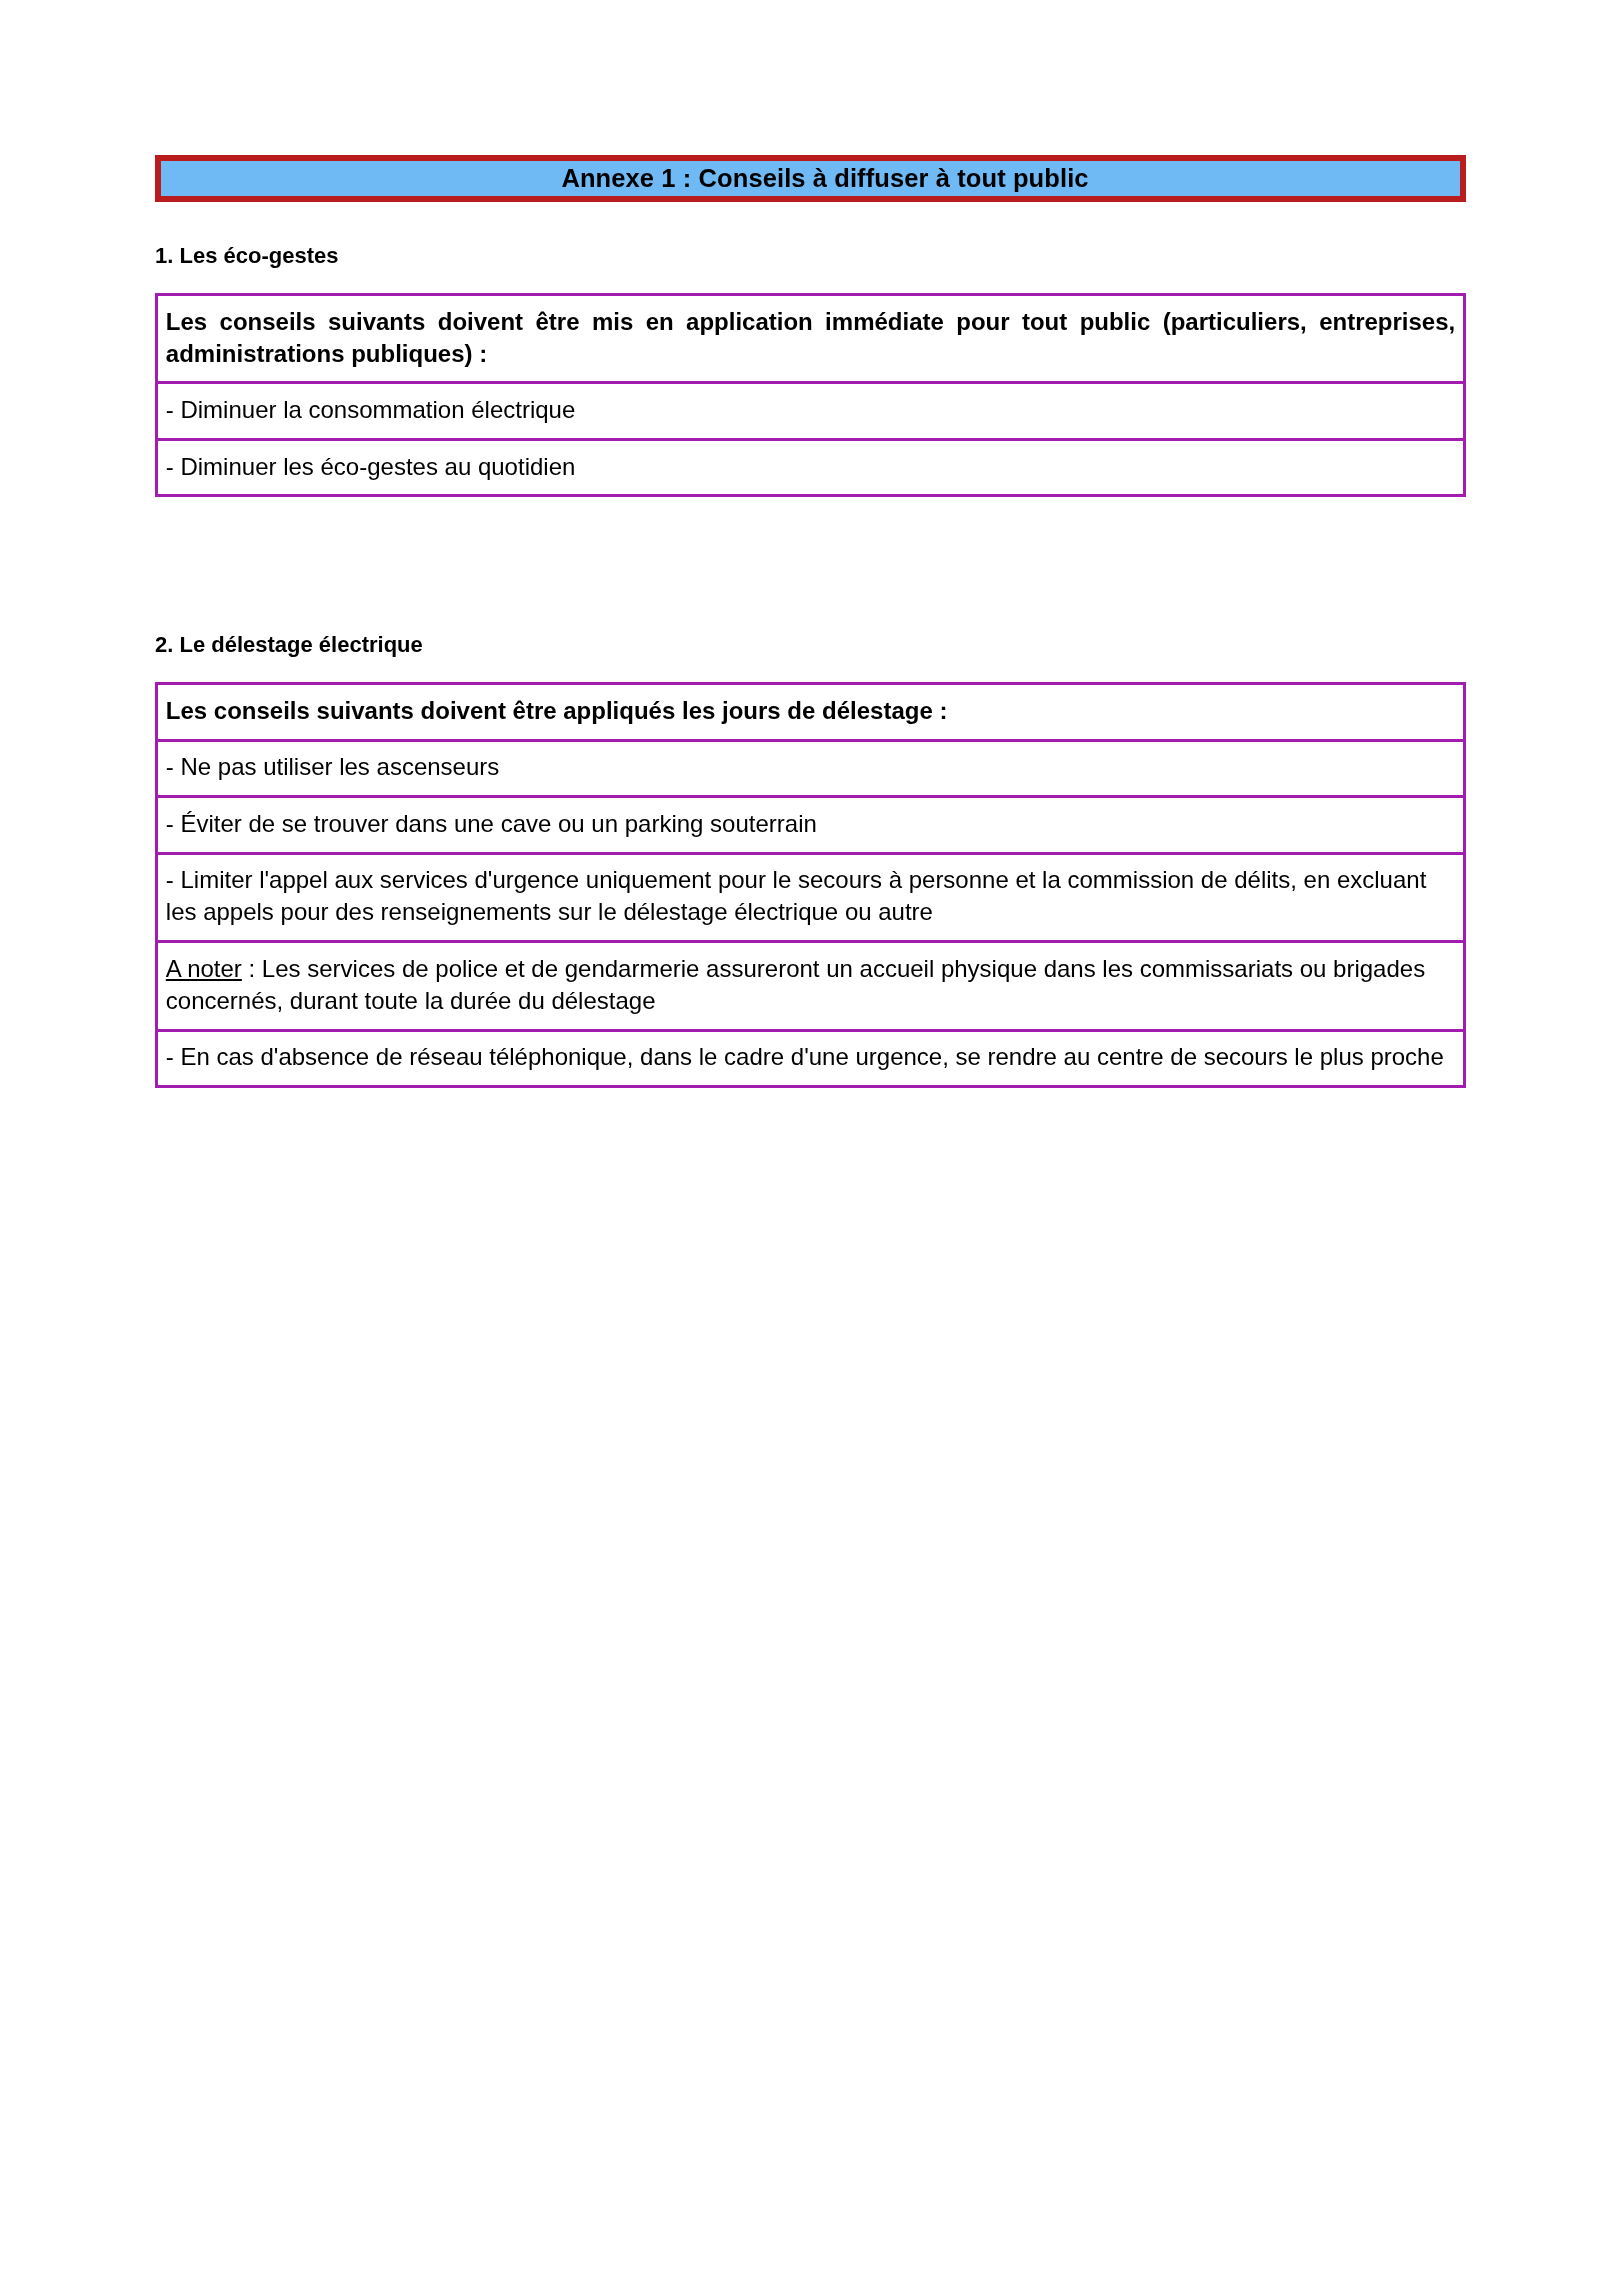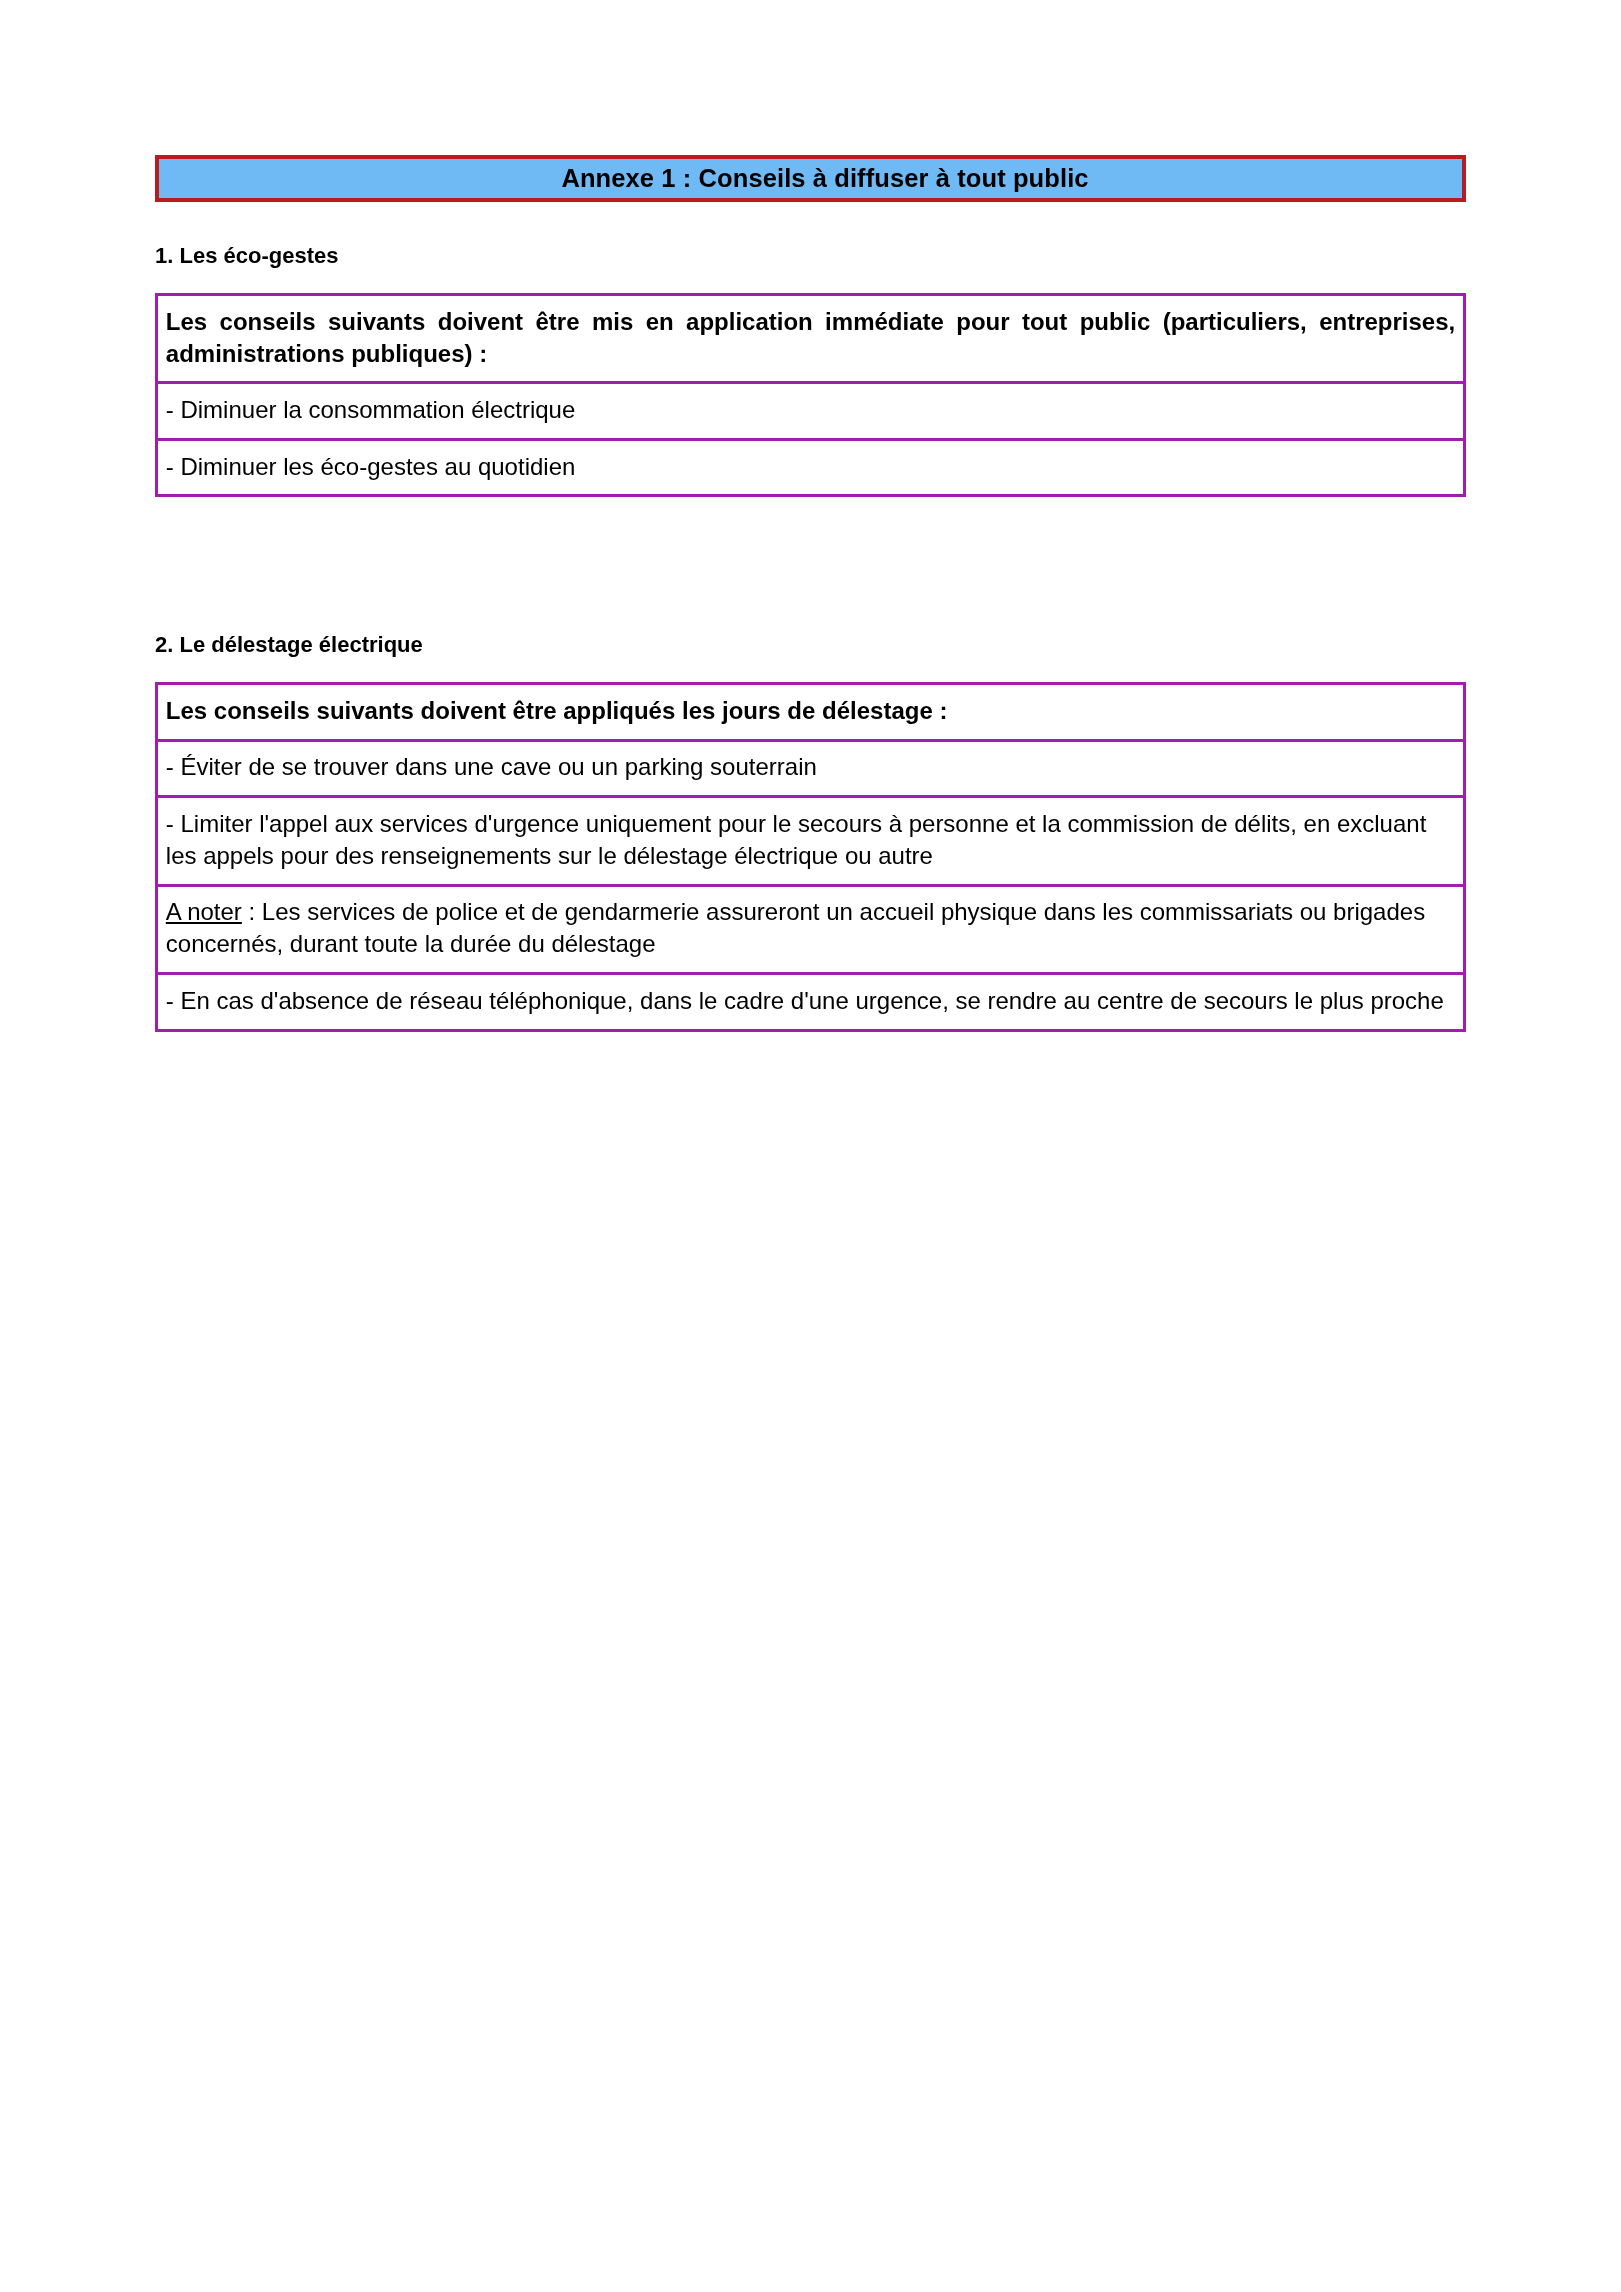--- a/index.html
+++ b/index.html
@@ -29,21 +29,21 @@
     position: absolute;
     left: 155px;
     top: 0;
     width: 1311px;
   }
 
   
   .banner {
     margin-top: 155px;
     background: #6FB9F5;
-    border: 4px solid #b91c1c;
+    border: 6px solid #b91c1c;
     box-sizing: border-box;
     height: 47px;
     display: flex;
     align-items: center;
     justify-content: center;
     padding-left: 29px;
   }
   .banner-title {
     font-size: 25.5px;
     font-weight: bold;
@@ -129,20 +129,23 @@
     <div class="spacer-after-t1"></div>
 
     <h2 class="section-heading">2. Le délestage électrique</h2>
 
     <table class="doc-table">
       <tbody>
         <tr>
           <td class="header-cell">Les conseils suivants doivent être appliqués les jours de délestage :</td>
         </tr>
         <tr>
+          <td>- Ne pas utiliser les ascenseurs</td>
+        </tr>
+        <tr>
           <td>- Éviter de se trouver dans une cave ou un parking souterrain</td>
         </tr>
         <tr>
           <td>- Limiter l'appel aux services d'urgence uniquement pour le secours à personne et la commission de délits, en excluant les appels pour des renseignements sur le délestage électrique ou autre</td>
         </tr>
         <tr>
           <td><span class="u-note">A noter</span><span> : Les services de police et de gendarmerie assureront un accueil physique dans les commissariats ou brigades concernés, durant toute la durée du délestage</span></td>
         </tr>
         <tr>
           <td>- En cas d'absence de réseau téléphonique, dans le cadre d'une urgence, se rendre au centre de secours le plus proche</td>

